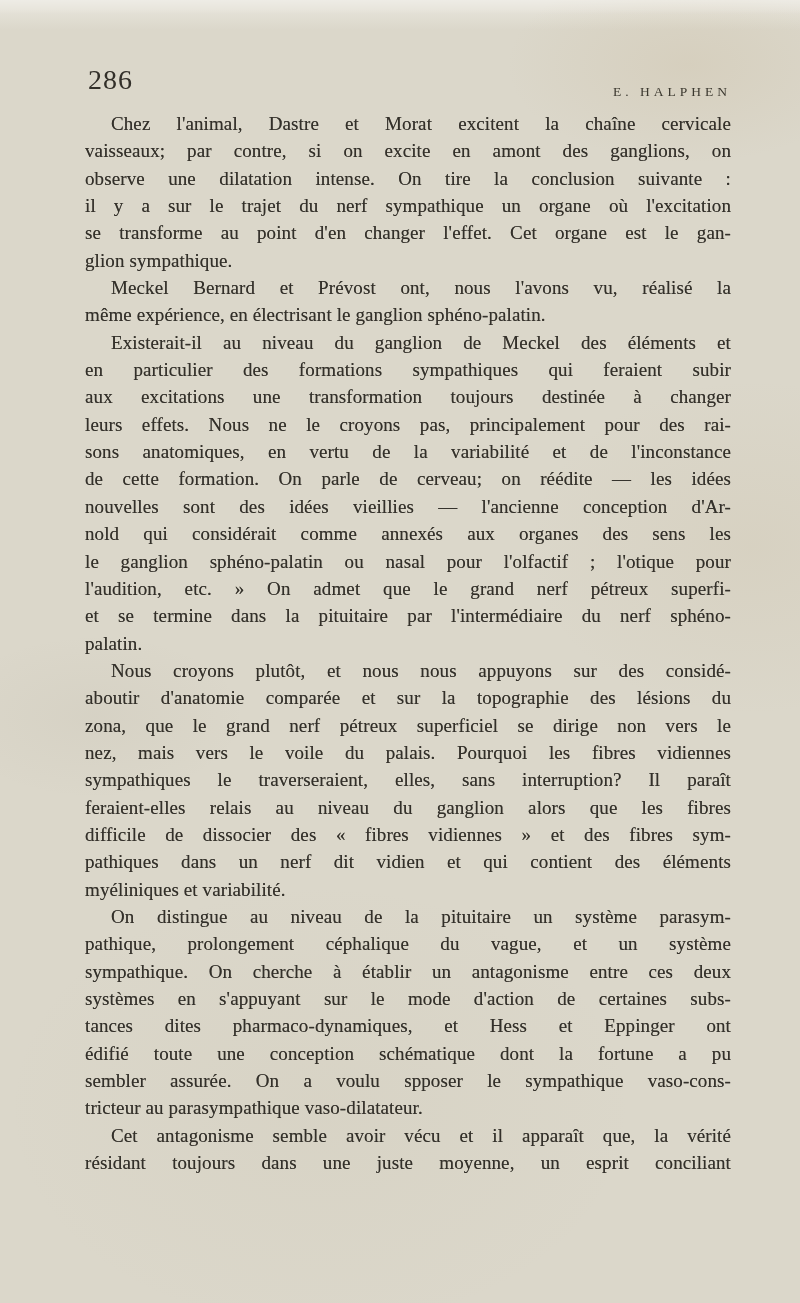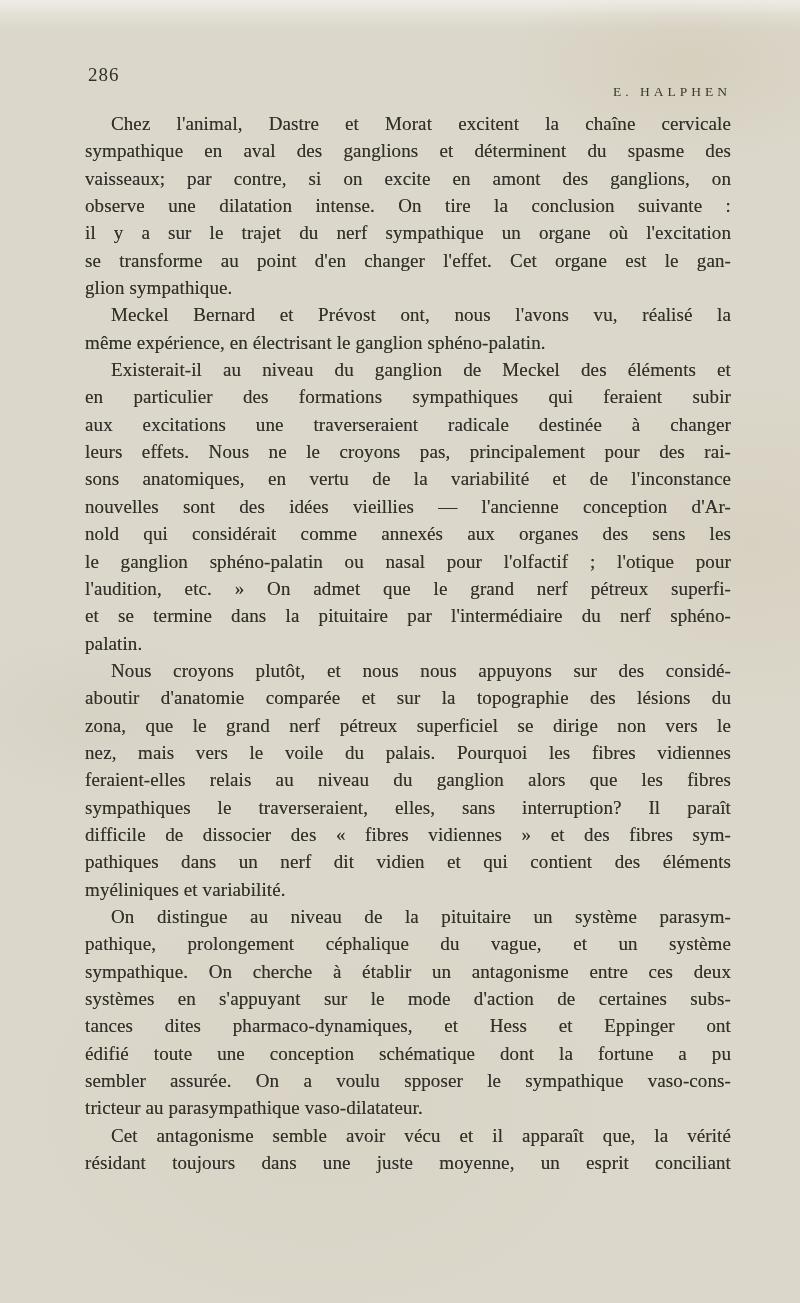--- a/index.html
+++ b/index.html
@@ -34,21 +34,21 @@
     position: absolute;
     top: 64px;
     left: 85px;
     width: 646px;
     height: 28px;
   }
   .page-number {
     position: absolute;
     left: 3px;
     top: 0;
-    font-size: 19px;
+    font-size: 28px;
     letter-spacing: 1px;
     color: var(--ink);
   }
   .running-title {
     position: absolute;
     left: 0;
     right: 0;
     top: 20px;
     text-align: right;
     font-size: 13.5px;
@@ -82,51 +82,51 @@
 <div class="scan-edge-top"></div>
 
 <div class="page">
   <div class="running-head">
     <span class="page-number">286</span>
     <span class="running-title">E. HALPHEN</span>
   </div>
   <div class="page-body">
       <div class="paragraph">
         <div class="line first">Chez l'animal, Dastre et Morat excitent la chaîne cervicale</div>
-        <div class="line">sympathique en aval des ganglions et déterminent du spasme des</div>
         <div class="line">vaisseaux; par contre, si on excite en amont des ganglions, on</div>
         <div class="line">observe une dilatation intense. On tire la conclusion suivante :</div>
         <div class="line">il y a sur le trajet du nerf sympathique un organe où l'excitation</div>
         <div class="line">se transforme au point d'en changer l'effet. Cet organe est le gan-</div>
         <div class="line short-last">glion sympathique.</div>
       </div>
       <div class="paragraph">
         <div class="line first">Meckel Bernard et Prévost ont, nous l'avons vu, réalisé la</div>
         <div class="line short-last">même expérience, en électrisant le ganglion sphéno-palatin.</div>
       </div>
       <div class="paragraph">
         <div class="line first">Existerait-il au niveau du ganglion de Meckel des éléments et</div>
         <div class="line">en particulier des formations sympathiques qui feraient subir</div>
-        <div class="line">aux excitations une traverseraient radicale destinée à changer</div>
+        <div class="line">aux excitations une transformation toujours destinée à changer</div>
         <div class="line">leurs effets. Nous ne le croyons pas, principalement pour des rai-</div>
         <div class="line">sons anatomiques, en vertu de la variabilité et de l'inconstance</div>
+        <div class="line">de cette formation. On parle de cerveau; on réédite — les idées</div>
         <div class="line">nouvelles sont des idées vieillies — l'ancienne conception d'Ar-</div>
         <div class="line">nold qui considérait comme annexés aux organes des sens les</div>
         <div class="line">le ganglion sphéno-palatin ou nasal pour l'olfactif ; l'otique pour</div>
         <div class="line">l'audition, etc. » On admet que le grand nerf pétreux superfi-</div>
         <div class="line">et se termine dans la pituitaire par l'intermédiaire du nerf sphéno-</div>
         <div class="line short-last">palatin.</div>
       </div>
       <div class="paragraph">
         <div class="line first">Nous croyons plutôt, et nous nous appuyons sur des considé-</div>
         <div class="line">aboutir d'anatomie comparée et sur la topographie des lésions du</div>
         <div class="line">zona, que le grand nerf pétreux superficiel se dirige non vers le</div>
         <div class="line">nez, mais vers le voile du palais. Pourquoi les fibres vidiennes</div>
+        <div class="line">sympathiques le traverseraient, elles, sans interruption? Il paraît</div>
         <div class="line">feraient-elles relais au niveau du ganglion alors que les fibres</div>
-        <div class="line">sympathiques le traverseraient, elles, sans interruption? Il paraît</div>
         <div class="line">difficile de dissocier des « fibres vidiennes » et des fibres sym-</div>
         <div class="line">pathiques dans un nerf dit vidien et qui contient des éléments</div>
         <div class="line short-last">myéliniques et variabilité.</div>
       </div>
       <div class="paragraph">
         <div class="line first">On distingue au niveau de la pituitaire un système parasym-</div>
         <div class="line">pathique, prolongement céphalique du vague, et un système</div>
         <div class="line">sympathique. On cherche à établir un antagonisme entre ces deux</div>
         <div class="line">systèmes en s'appuyant sur le mode d'action de certaines subs-</div>
         <div class="line">tances dites pharmaco-dynamiques, et Hess et Eppinger ont</div>

